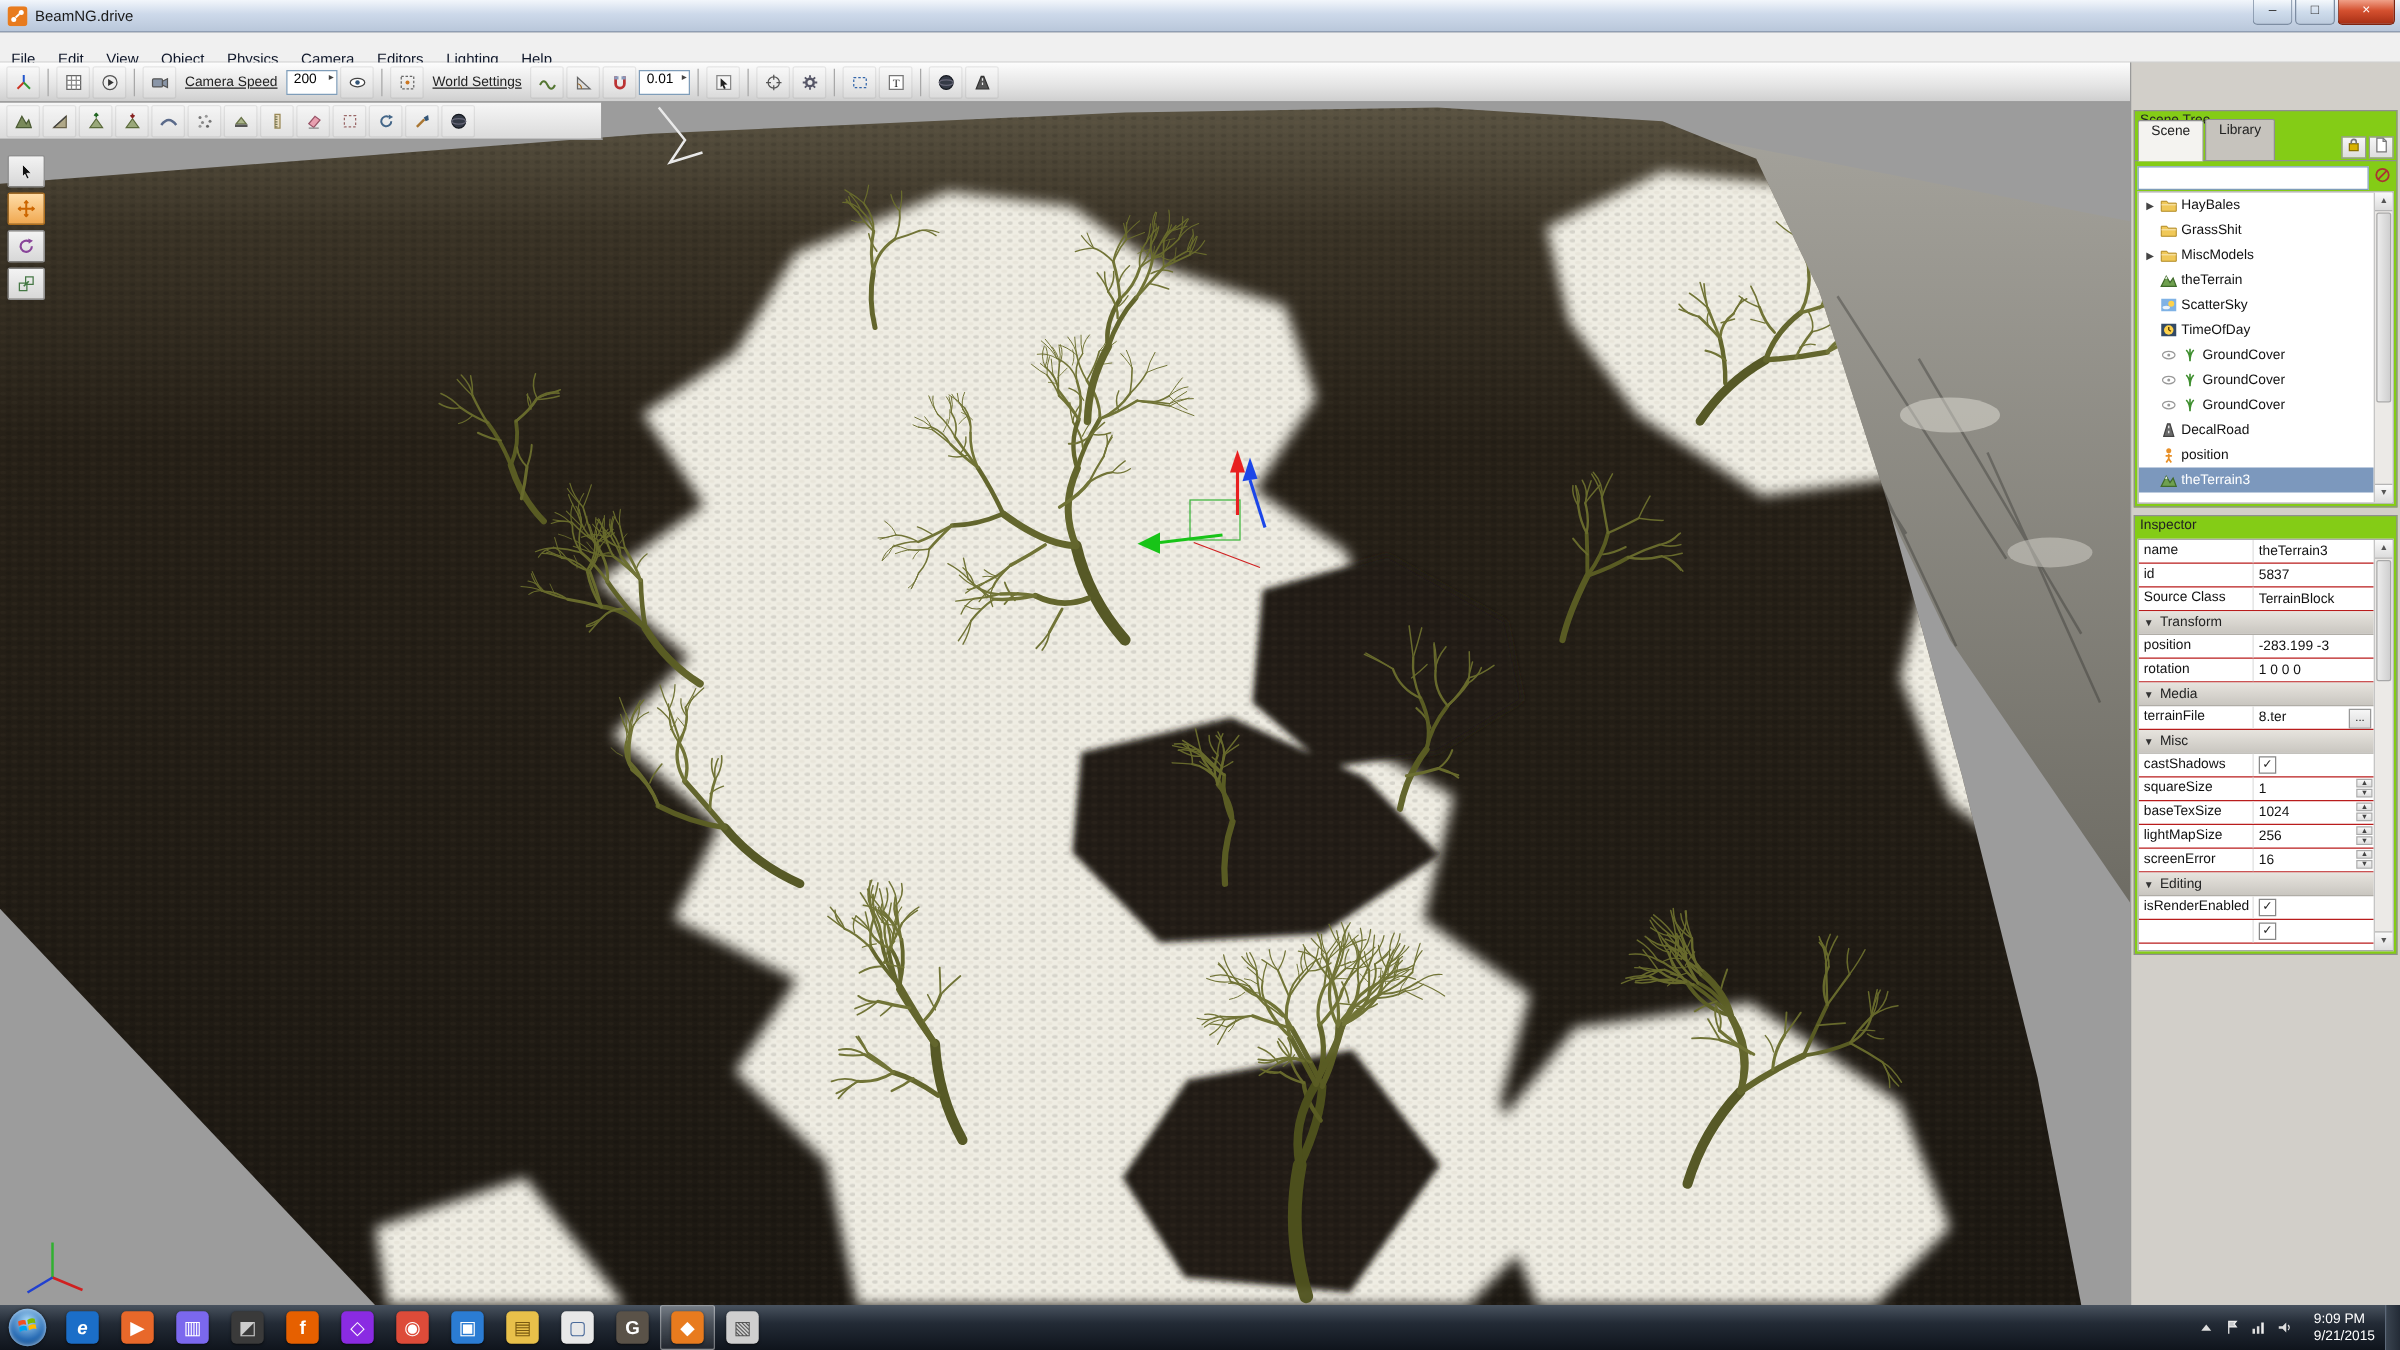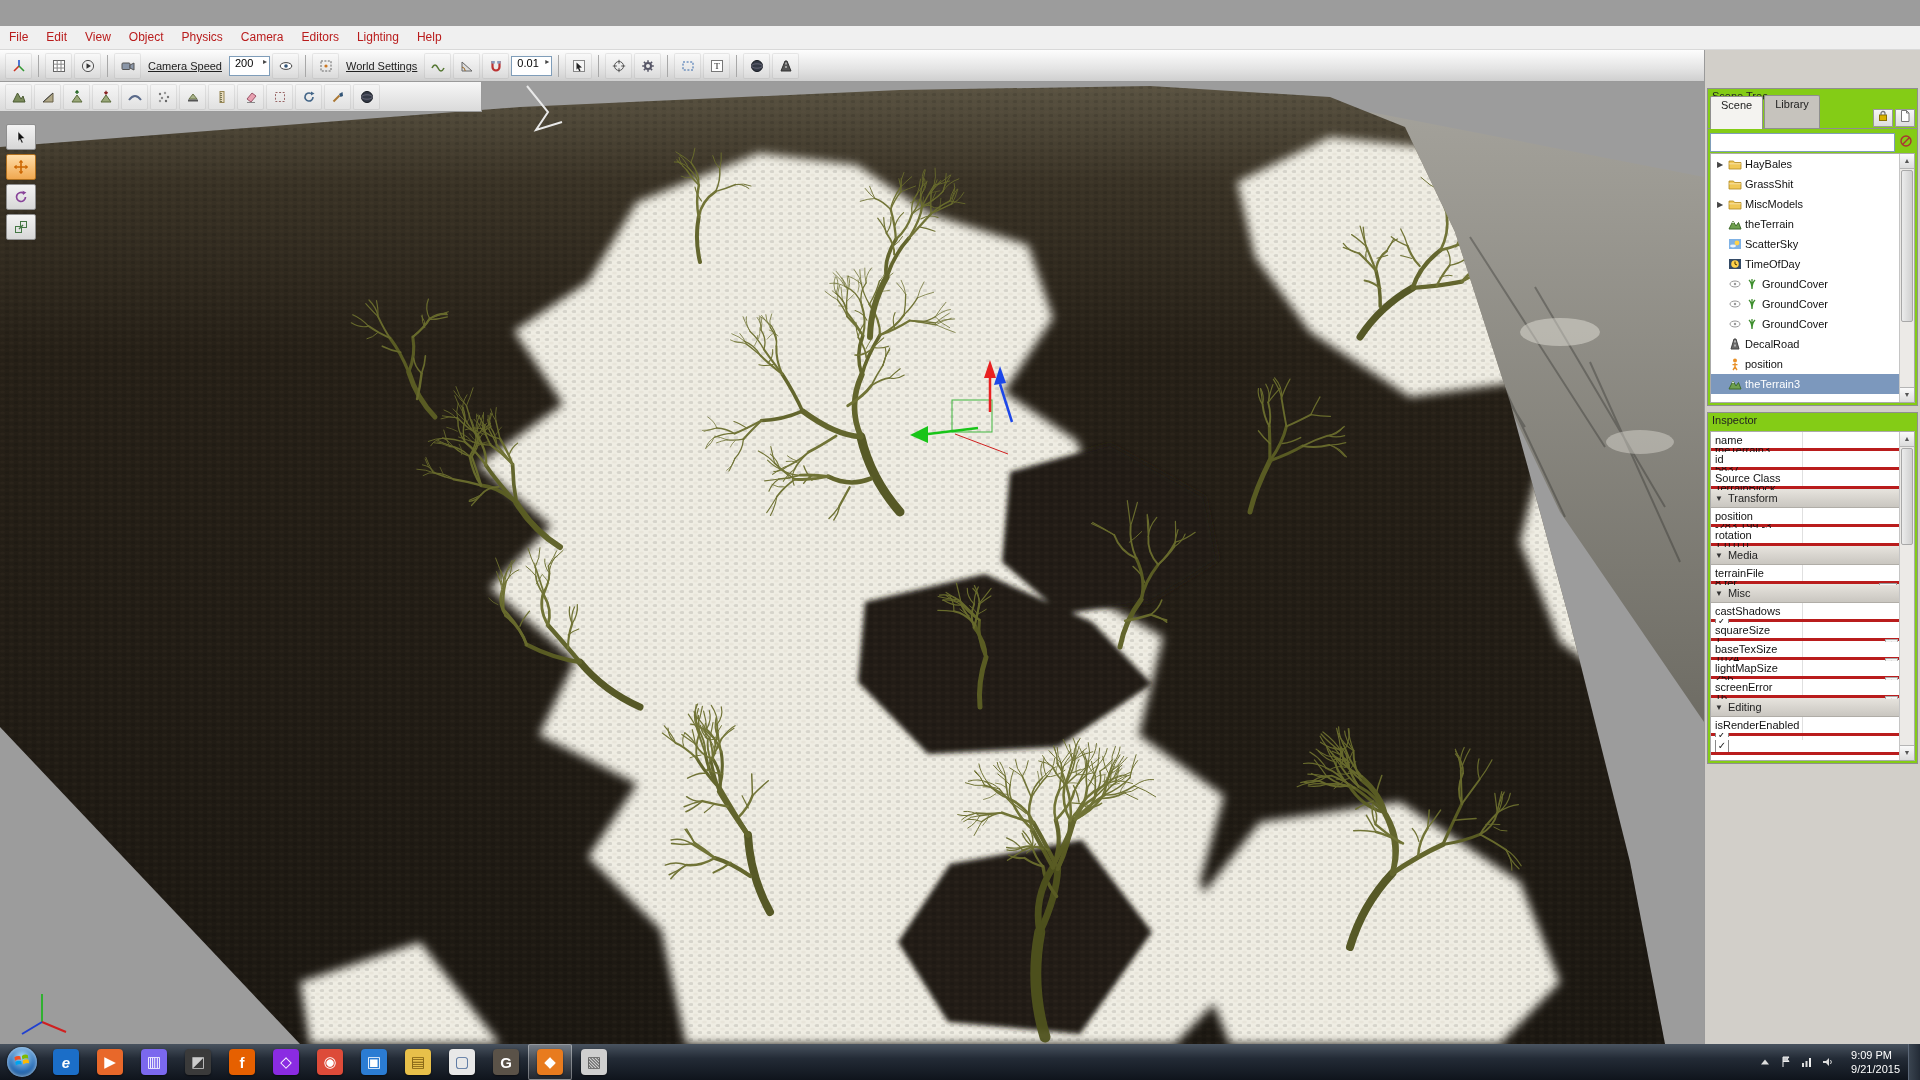--- a/index.html
+++ b/index.html
@@ -13,21 +13,21 @@
     padding-left:6px;gap:6px;font-size:12px;color:#1a1a1a;box-sizing:border-box;}
   .wincontrols{position:absolute;right:4px;top:0;display:flex;gap:2px;}
   .wbtn{width:30px;height:19px;border:1px solid #7d8da2;border-top:none;
     border-radius:0 0 4px 4px;background:linear-gradient(#f4f8fc,#cfdcec 50%,#bccbdd);
     font-size:11px;line-height:17px;text-align:center;color:#333;}
   .wbtn.close{width:44px;background:linear-gradient(#f0a088,#d4502f 45%,#a82f15);
     color:#fff;border-color:#7e2410;}
   
   .menubar{position:absolute;top:26px;left:0;width:1920px;height:24px;background:#f0f0f0;
     border-bottom:1px solid #d9d9d9;display:flex;font-size:12px;box-sizing:border-box;}
-  .menu-item{padding:0 9px;line-height:23px;color:#b91c1c;}
+  .menu-item{padding:10px 9px;line-height:23px;color:#0f172a;}
   
   .toolbar1{position:absolute;top:50px;left:0;width:1704px;height:32px;
     background:linear-gradient(#fdfdfd,#e4e4e4 60%,#cfcfcf);border-bottom:1px solid #9a9a9a;
     display:flex;align-items:center;padding:0 5px;gap:2px;font-size:11px;box-sizing:border-box;}
   .tb-btn{width:25px;height:24px;border:1px solid rgba(0,0,0,0.08);border-radius:2px;
     display:flex;align-items:center;justify-content:center;background:rgba(255,255,255,0.15);}
   .tb-sep{width:1px;height:22px;background:#a8a8a8;margin:0 4px;}
   .tb-label{margin:0 5px;color:#222;white-space:nowrap;text-decoration:underline;}
   .tb-combo{display:flex;align-items:flex-start;background:#fff;border:1px solid #7f9db9;
     height:18px;padding:0 2px 0 5px;gap:4px;}
@@ -74,22 +74,22 @@
   .vscroll{position:absolute;top:0;right:0;bottom:0;width:15px;background:#eceae7;
     border-left:1px solid #c5c5c5;display:flex;flex-direction:column;box-sizing:border-box;}
   .sarrow{height:14px;font-size:7px;text-align:center;line-height:14px;color:#555;
     background:linear-gradient(#fafafa,#dcdcdc);border-bottom:1px solid #b5b5b5;}
   .sarrow.dn{border-top:1px solid #b5b5b5;border-bottom:none;}
   .strack{flex:1;position:relative;}
   .sthumb{position:absolute;left:1px;right:1px;top:1px;
     background:linear-gradient(90deg,#ececec,#cfcfcf);border:1px solid #a8a8a8;border-radius:2px;}
   .irows{position:absolute;left:2px;right:2px;top:18px;bottom:2px;background:#fff;
     border:1px solid #aaa;overflow:hidden;}
-  .irow{display:flex;height:19px;border-bottom:3px solid #b91c1c;font-size:11px;
-    margin-right:15px;box-sizing:border-box;flex-direction:column;}
+  .irow{display:flex;height:19px;border-bottom:1px solid #b91c1c;font-size:11px;
+    margin-right:15px;box-sizing:border-box;}
   .ilabel{width:92px;padding:2px 4px;border-right:1px solid #e0e0e0;color:#111;
     overflow:hidden;white-space:nowrap;box-sizing:border-box;flex:none;}
   .ival{flex:1;padding:2px 4px;display:flex;align-items:center;gap:2px;overflow:hidden;
     white-space:nowrap;position:relative;color:#111;}
   .isec{height:18px;background:linear-gradient(#e7e4de,#c9c6c0);border-bottom:1px solid #b0ada7;
     display:flex;align-items:center;font-size:11px;padding-left:4px;gap:5px;margin-right:15px;color:#222;}
   .iarr{font-size:8px;color:#333;}
   .cb{width:12px;height:12px;border:1px solid #888;background:#fff;font-size:10px;
     line-height:11px;text-align:center;color:#222;flex:none;}
   .spin{position:absolute;right:1px;top:1px;display:flex;flex-direction:column;gap:1px;}
@@ -116,20 +116,36 @@
   .trayic{display:flex;align-items:center;}
   .clock{font-size:11px;color:#fff;text-align:left;line-height:14px;padding:0 8px;}
   .showdesktop{width:12px;height:36px;background:linear-gradient(90deg,#3a4450,#232b36);
     border-left:1px solid #5c6878;box-sizing:border-box;}
 </style>
 </head>
 <body>
 
 <div id="root">
 
+  <div class="titlebar">
+    <span style="display:flex;">
+        <svg width="16" height="16" viewBox="0 0 16 16">
+          <rect width="16" height="16" rx="3" fill="#e87b1e"></rect>
+          <circle cx="5" cy="10.5" r="2" fill="#fff"></circle>
+          <circle cx="11" cy="5" r="2" fill="#fff"></circle>
+          <path d="M6.5 9 L9.5 6.2" stroke="#fff" stroke-width="1.5"></path>
+        </svg>
+      </span>
+    <span>BeamNG.drive</span>
+    <div class="wincontrols">
+      <div class="wbtn">–</div>
+      <div class="wbtn">□</div>
+      <div class="wbtn close">×</div>
+    </div>
+  </div>
 
   <div class="menubar" id="menubar">
       <div class="menu-item">File</div>
       <div class="menu-item">Edit</div>
       <div class="menu-item">View</div>
       <div class="menu-item">Object</div>
       <div class="menu-item">Physics</div>
       <div class="menu-item">Camera</div>
       <div class="menu-item">Editors</div>
       <div class="menu-item">Lighting</div>

